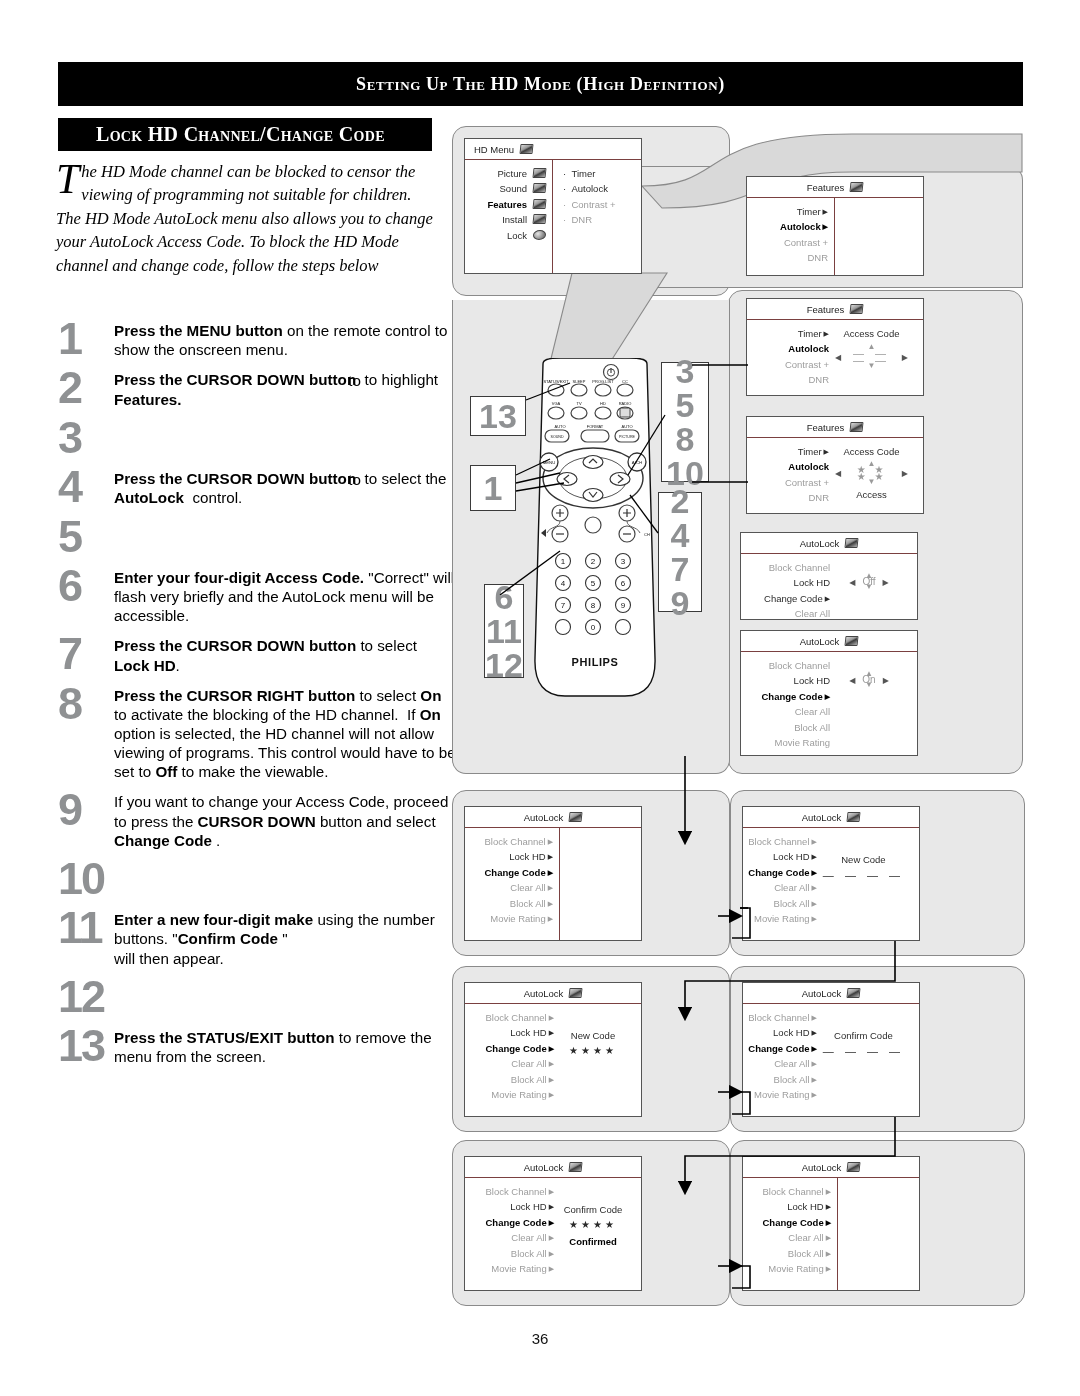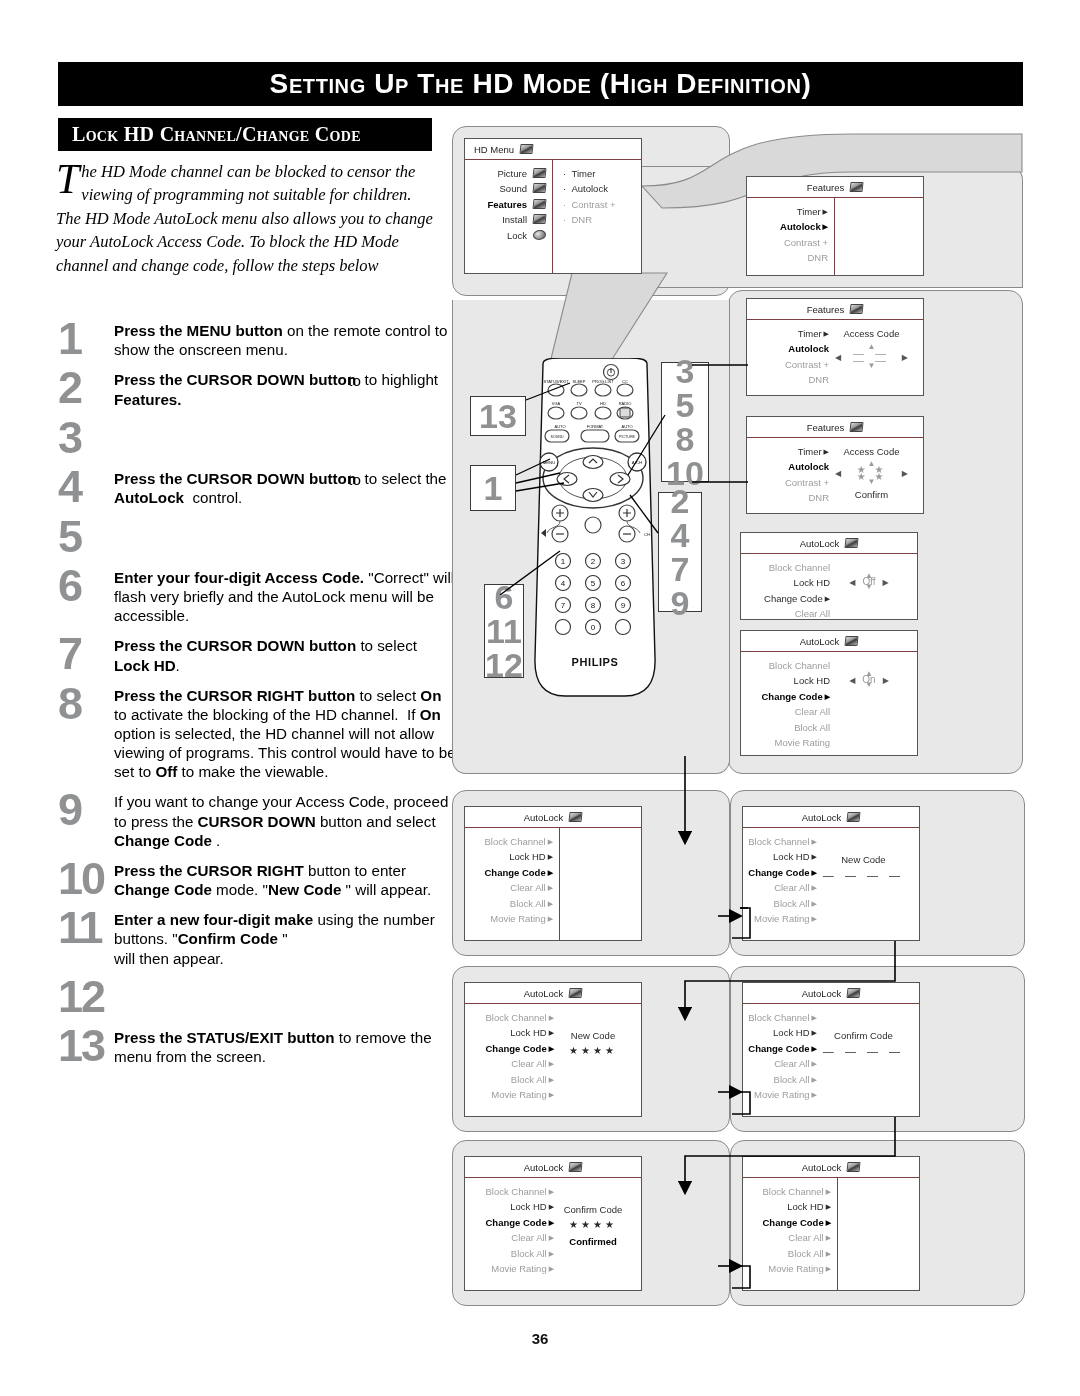--- a/index.html
+++ b/index.html
@@ -13,38 +13,39 @@
   .page { position: relative; width: 1080px; height: 1396px; }
 
   
   .banner {
     position: absolute; left: 58px; top: 62px;
     width: 965px; height: 44px;
     background: #000; color: #fff;
     display: flex; align-items: center; justify-content: center;
   }
   .banner-txt {
-    font-family: Liberation Sans, sans-serif;
-    font-weight: bold; font-size: 28px;
+    font-family: Liberation Serif, serif;
+    font-weight: bold; font-size: 18px;
     letter-spacing: 0.6px;
     font-variant: small-caps;
     text-transform: capitalize;
   }
 
   .subbanner {
     position: absolute; left: 58px; top: 118px;
     width: 374px; height: 33px;
     background: #000; color: #fff;
     display: flex; align-items: center; padding-left: 14px;
   }
   .subbanner-txt {
     font-family: "Liberation Serif", serif;
     font-weight: bold; font-size: 20px;
     font-variant: small-caps;
     letter-spacing: 0.3px;
+    margin-left: 24px;
   }
 
   
   .intro {
     position: absolute; left: 56px; top: 160px; width: 380px;
     font-family: "Liberation Serif", serif;
     font-style: italic; font-size: 16.5px; line-height: 1.42;
     text-align: left;
   }
   .intro .dropcap {
@@ -134,21 +135,21 @@
     color: #8f9193; font-weight: bold;
     font-family: "Liberation Sans", sans-serif;
     display: flex; flex-direction: column;
     align-items: center; justify-content: center;
     line-height: 1.0; font-size: 34px;
   }
 
   
   .pagenum {
     position: absolute; left: 0; top: 1330px; width: 1080px;
-    text-align: center; font-size: 15px; color: #111; font-weight: bold;
+    text-align: center; font-size: 15px; color: #111;
   }
 
   .leader { position: absolute; }
 </style>
 </head>
 <body>
 
 <div class="page">
 
   <div class="banner">
@@ -193,21 +194,20 @@
       <div class="step">
         <div class="step-num">8</div>
         <div class="step-body"><b>Press the CURSOR RIGHT button</b> to select <b>On</b> to activate the blocking of the HD channel.&nbsp; If <b>On</b> option is selected, the HD channel will not allow viewing of programs. This control would have to be set to <b>Off</b> to make the viewable.</div>
       </div>
       <div class="step">
         <div class="step-num">9</div>
         <div class="step-body">If you want to change your Access Code, proceed to press the <b>CURSOR DOWN</b> button and select <b>Change Code</b> .</div>
       </div>
       <div class="step">
         <div class="step-num">10</div>
-        <div class="step-body"><b>Press the CURSOR RIGHT</b> button to enter <b>Change Code</b> mode. "<b>New Code</b> " will appear.</div>
       </div>
       <div class="step">
         <div class="step-num">11</div>
         <div class="step-body"><b>Enter a new four-digit make</b> using the number buttons. "<b>Confirm Code</b> "<br>will then appear.</div>
       </div>
       <div class="step">
         <div class="step-num">12</div>
       </div>
       <div class="step">
         <div class="step-num">13</div>
@@ -314,21 +314,21 @@
         <div class="osd-row">Access Code</div>
         <div class="valrow" style="margin-top:3px;">
           <span class="lcar">◀</span>
           <span class="updown">
               <span>▲</span>
               <span class="starcode">★ ★ ★ ★</span>
               <span>▼</span>
             </span>
           <span class="rcar">▶</span>
         </div>
-        <div class="osd-row" style="margin-top:2px;">Confirm</div>
+        <div class="osd-row" style="margin-top:2px;">Access</div>
       </div>
     </div>
   </div>
 
   <div class="osd" style="left:740px; top:532px; width:178px; height:88px;">
     <div class="osd-title">
       <span>AutoLock</span>
       <span class="tvicon"></span>
     </div>
     <div class="osd-body">

